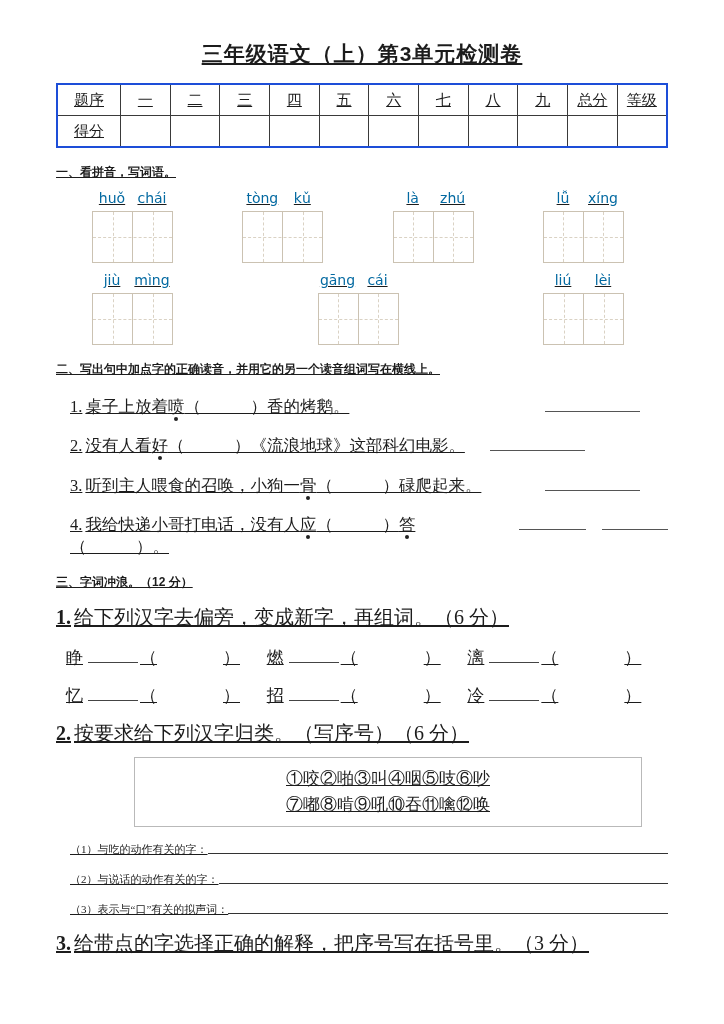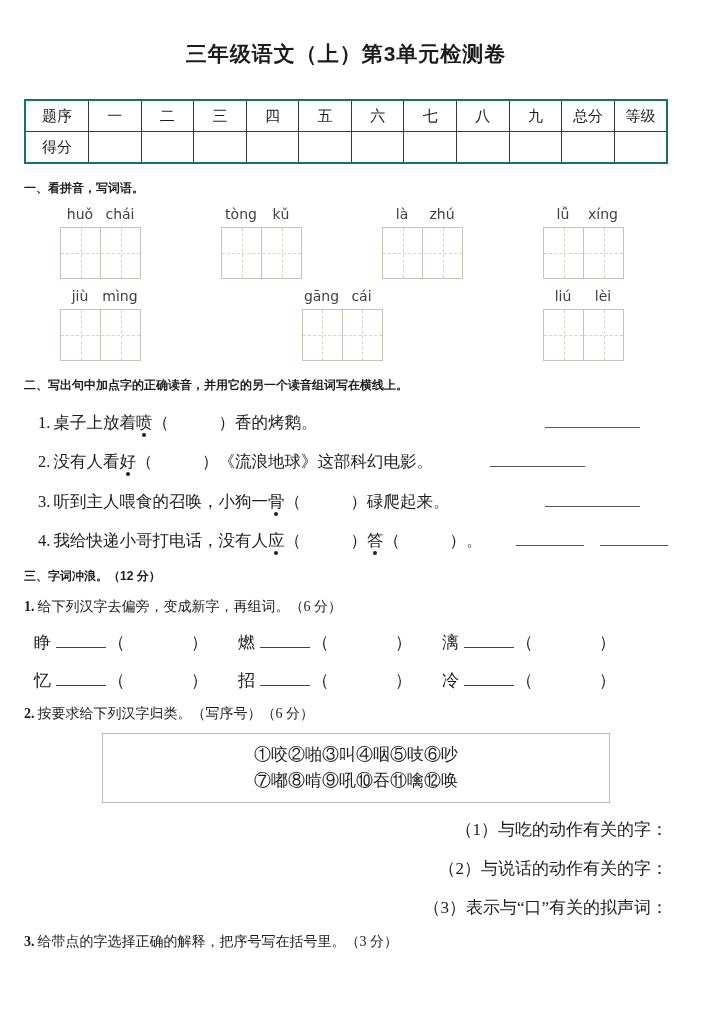--- a/index.html
+++ b/index.html
@@ -1,37 +1,37 @@
 <!DOCTYPE html>
 <html><head>
 <meta charset="utf-8">
 <style>
   html,body{margin:0;padding:0;background:#fff;}
   body{width:724px;height:1024px;overflow:hidden;color:#1c1c1c;
        font-family:"Liberation Serif",serif;}
-  .page{padding:40px 56px 0 24px;}
+  .page{padding:40px 56px 0 56px;text-decoration:underline;}
 
   .title{text-align:center;font-family:"Liberation Sans",sans-serif;
          font-weight:bold;font-size:21px;letter-spacing:1px;}
   .subtitle{text-align:center;font-size:16px;margin-top:13px;}
   .subtitle .sub-gap{display:inline-block;width:22px;}
 
-  table.score{border-collapse:collapse;width:100%;margin-top:31px;
-              table-layout:fixed;border:2px solid #0f766e;}
+  table.score{border-collapse:collapse;width:100%;margin-top:15px;
+              table-layout:fixed;border:2px solid #1d4ed8;}
   table.score td{border:1px solid #3a3a3a;height:30px;text-align:center;
                  font-size:15px;padding:0;}
   table.score td.st-corner{width:62px;font-family:"Liberation Sans",sans-serif;}
 
   .sec-head{font-family:"Liberation Sans",sans-serif;font-weight:bold;
             font-size:12px;margin-top:16px;}
 
   .pinyin-row{display:flex;justify-content:space-between;
               padding:0 44px 0 36px;margin-top:9px;}
   .py-label{display:flex;height:19px;font-family:"DejaVu Sans",sans-serif;
-            font-size:14px;color:#404040;}
+            font-size:14px;color:#0369a1;}
   .py-syll{width:40px;text-align:center;}
   .py-box{display:flex;border:1px solid #cbc2b2;position:relative;margin-top:2px;}
   .py-box::after{content:"";position:absolute;left:0;right:0;top:50%;
                  border-top:1px dashed #dad2c4;}
   .py-cell{width:39px;height:50px;position:relative;}
   .py-cell + .py-cell{border-left:1px solid #cbc2b2;}
   .py-cell::before{content:"";position:absolute;top:0;bottom:0;left:50%;
                    border-left:1px dashed #dad2c4;}
 
   .p-item{display:flex;align-items:baseline;margin-top:16px;
@@ -41,35 +41,35 @@
   .blank{width:95px;border-bottom:1.5px solid #555;height:1em;}
   .p-item-1 .blank{margin-right:28px;}
   .p-item-2 .blank{margin-right:83px;}
   .p-item-3 .blank{margin-right:28px;}
   .p-item-4 .blank{width:68px;margin-left:16px;margin-right:0;}
   .dotted{position:relative;}
   .dotted::after{content:"";position:absolute;left:50%;bottom:-5px;
                  transform:translateX(-50%);width:4px;height:4px;
                  border-radius:50%;background:#222;}
 
-  .sub-line{margin-top:13px;font-size:14px;}
+  .sub-line{margin-top:13px;font-size:20px;}
   .sub-num{font-weight:bold;margin-right:3px;}
 
   .w-row{display:flex;margin-top:14px;padding-left:10px;font-size:17px;}
   .w-group{width:204px;display:flex;align-items:baseline;}
   .w-char{margin-right:5px;}
   .wline{width:50px;border-bottom:1.5px solid #444;height:1em;margin-right:2px;}
   .pgap{width:66px;}
 
   .char-box{width:458px;margin:10px 0 0 78px;border:1px solid #b9b9b9;
             padding:8px 24px;font-size:17px;}
   .cb-row{display:flex;justify-content:center;line-height:26px;}
 
-  .q-line{display:flex;align-items:flex-end;margin-top:15px;
-          padding-left:14px;font-size:17px;flex-direction:column;}
+  .q-line{display:flex;align-items:flex-start;margin-top:15px;
+          padding-left:14px;font-size:11px;}
   .q-underline{flex:1;border-bottom:1.5px solid #333;height:1em;}
 </style>
 </head>
 <body>
 
 <div class="page">
 
   <div class="title">三年级语文（上）第3单元检测卷</div>
 
 

